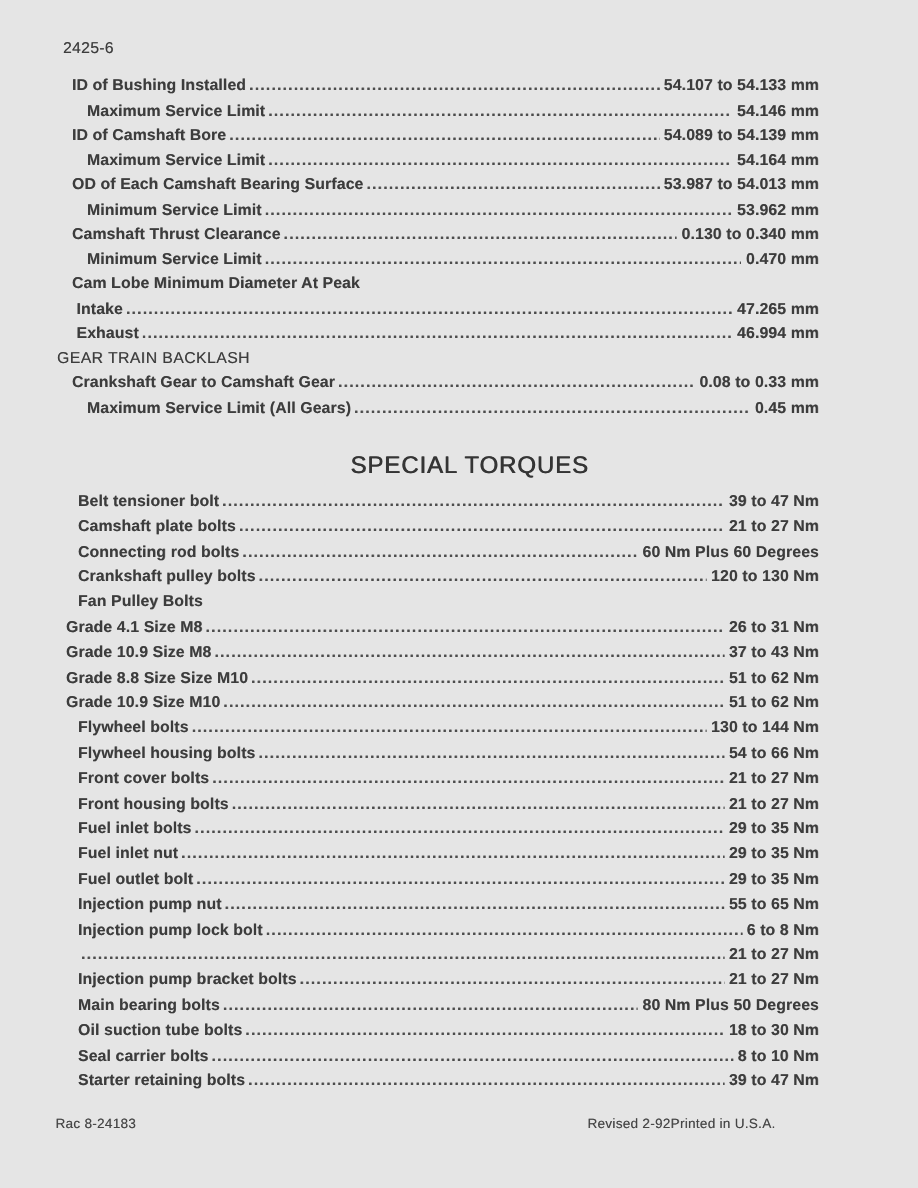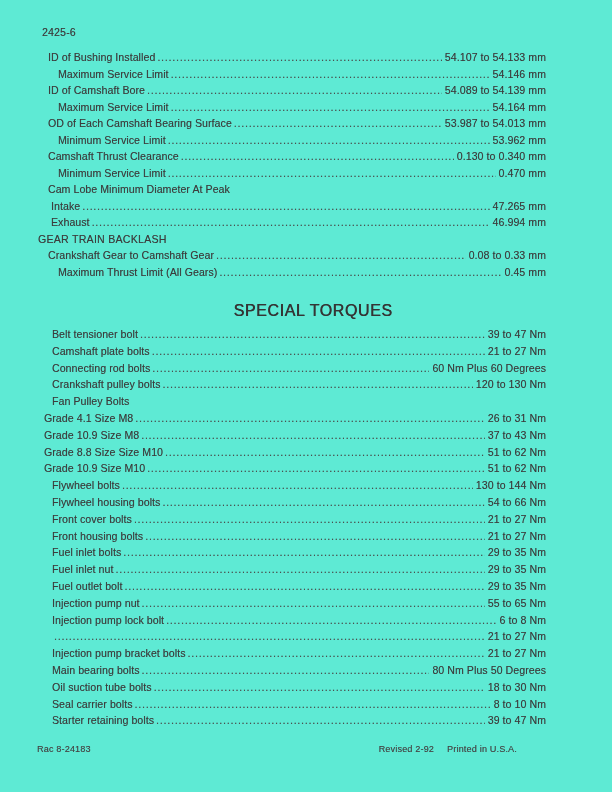--- a/index.html
+++ b/index.html
@@ -3,41 +3,42 @@
 <meta charset="utf-8">
 <style>
   * { margin:0; padding:0; box-sizing:border-box; }
   html, body { background:#ffffff; }
   body {
     width:612px; height:792px; position:relative; overflow:hidden;
     font-family:"Liberation Sans","DejaVu Sans",sans-serif;
     color:#3c3c3c;
     -webkit-font-smoothing:antialiased;
   }
-  .sheet { position:absolute; inset:0; background:#5eead4; }
+  .sheet { position:absolute; inset:0; background:#e5e5e5; }
 
   .page-number {
     position:absolute; top:26px; left:42px;
     font-size:10.5px; letter-spacing:0.2px;
     text-shadow:0.2px 0 0 rgba(60,60,60,0.55);
   }
 
   
   .spec-block { position:absolute; top:49px; left:38px; right:66px; }
 
   .section-title {
     font-size:10.5px; line-height:16.5px; letter-spacing:0.3px;
     text-shadow:0.2px 0 0 rgba(60,60,60,0.55);
     white-space:nowrap;
   }
 
   .spec-row {
     display:flex; align-items:flex-end;
     font-size:10.5px; line-height:16.5px; letter-spacing:0.1px;
     text-shadow:0.2px 0 0 rgba(60,60,60,0.5);
+    font-weight:bold;
   }
   .spec-row .lbl { white-space:nowrap; }
   .spec-row .leader {
     flex:1 1 auto; overflow:hidden; white-space:nowrap;
     margin:0 3px 0 2px; color:#4c4c4c; min-width:8px;
   }
   .spec-row .leader::after {
     content:"..........................................................................................................................................................................................................................................................";
     letter-spacing:0.8px; font-size:10.5px;
   }
@@ -58,21 +59,21 @@
   }
   .torque-rows { margin-top:5px; }
   .torque-rows .spec-row { line-height:16.8px; }
 
   .footer {
     position:absolute; top:744px; left:37px; right:95px;
     display:flex; justify-content:space-between; align-items:center;
     font-size:9px; letter-spacing:0.2px; color:#454545;
     text-shadow:0.2px 0 0 rgba(60,60,60,0.5);
   }
-  .footer-right { display:inline-flex; gap:13px; white-space:nowrap; }
+  .footer-right { display:inline-flex; white-space:nowrap; }
 </style>
 </head>
 <body>
 
 <div class="sheet">
 
   <div class="page-number">2425-6</div>
 
   <div class="spec-block" id="spec-sections">
       <div class="spec-row ind-1">
@@ -128,21 +129,21 @@
         <span class="leader"></span>
         <span class="val">46.994 mm</span>
       </div>
       <div class="section-title">GEAR TRAIN BACKLASH</div>
       <div class="spec-row ind-1">
         <span class="lbl">Crankshaft Gear to Camshaft Gear</span>
         <span class="leader"></span>
         <span class="val">0.08 to 0.33 mm</span>
       </div>
       <div class="spec-row ind-2">
-        <span class="lbl">Maximum Thrust Limit (All Gears)</span>
+        <span class="lbl">Maximum Service Limit (All Gears)</span>
         <span class="leader"></span>
         <span class="val">0.45 mm</span>
       </div>
     </div>
 
   <div class="torques-block">
     <div class="torques-heading">SPECIAL TORQUES</div>
     <div class="torque-rows" id="torque-rows">
         <div class="spec-row ind-0">
           <span class="lbl">Belt tensioner bolt</span>

